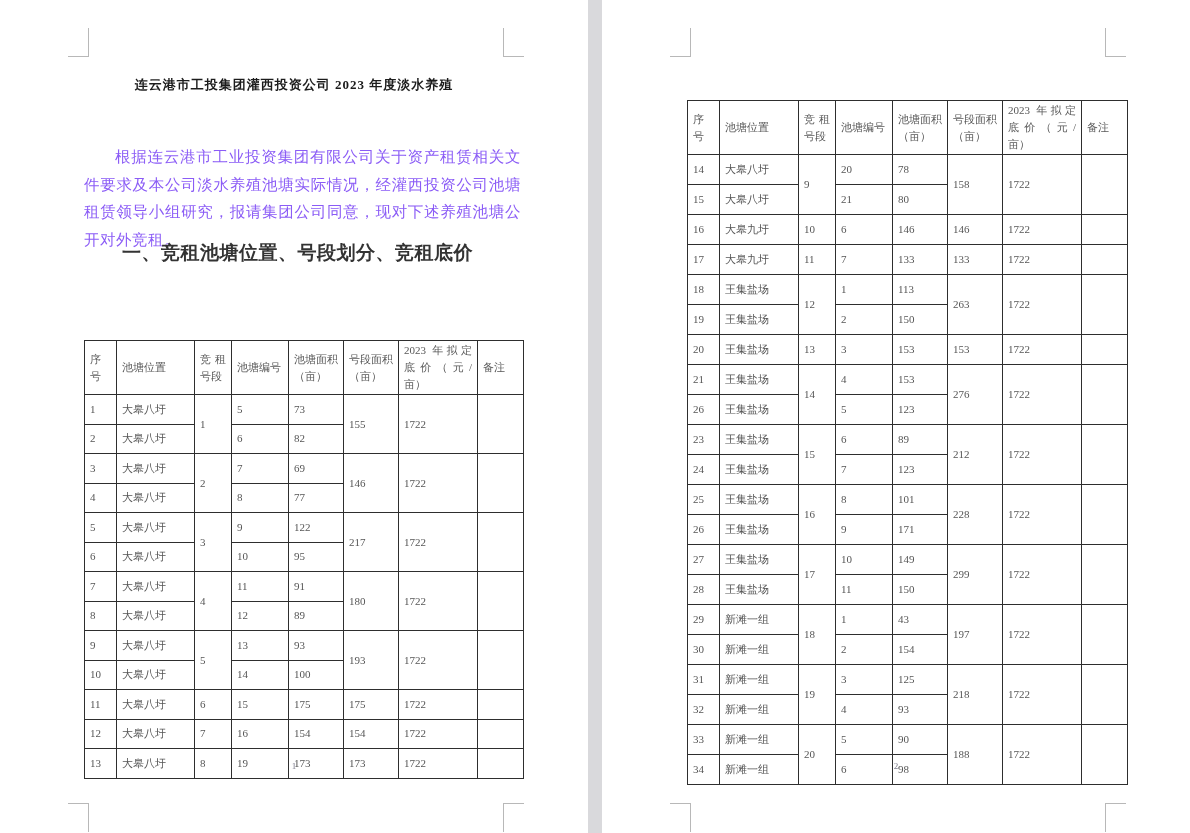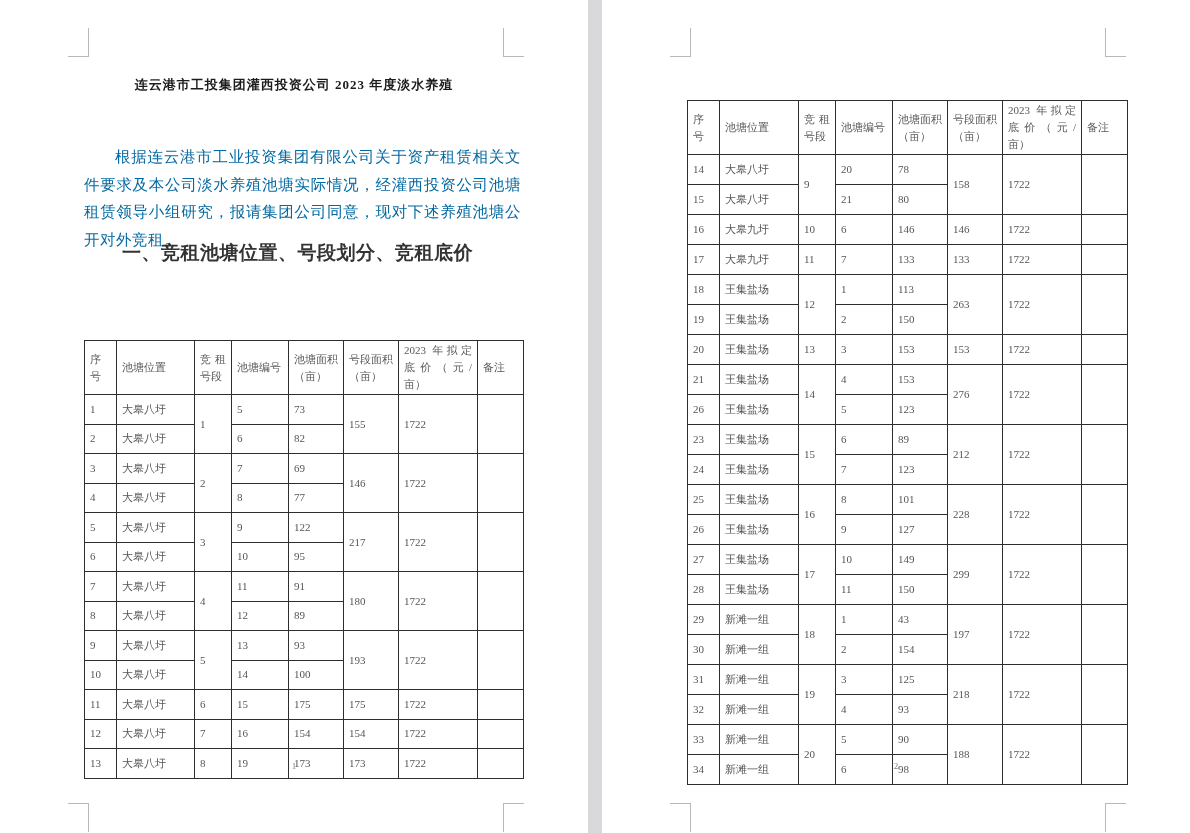--- a/index.html
+++ b/index.html
@@ -21,21 +21,21 @@
   .mark.tr{left:503px;top:28px;border-left:1px solid #b8b8b8;border-bottom:1px solid #b8b8b8;}
   .mark.bl{left:68px;top:803px;border-right:1px solid #b8b8b8;border-top:1px solid #b8b8b8;}
   .mark.br{left:503px;top:803px;border-left:1px solid #b8b8b8;border-top:1px solid #b8b8b8;}
 
   .doc-title{
     position:absolute;left:40px;right:40px;top:68px;text-align:center;
     font-size:13px;font-weight:bold;color:#1c1c1c;line-height:34px;letter-spacing:1px;
   }
   .doc-paragraph{
     position:absolute;left:84px;width:437px;top:143px;
-    font-size:15.5px;line-height:27.5px;color:#0369a1;
+    font-size:15.5px;line-height:27.5px;color:#8b5cf6;
     text-align:justify;text-indent:2em;letter-spacing:0.5px;
   }
   .section-heading{
     position:absolute;left:84px;width:437px;top:240px;
     font-size:19px;font-weight:bold;color:#333333;text-indent:2em;letter-spacing:0.5px;
   }
   .table-title{
     position:absolute;left:84px;width:437px;top:268px;text-align:center;
     font-size:15.5px;font-weight:bold;color:#2a2a2a;letter-spacing:0.5px;
   }
@@ -355,21 +355,21 @@
           <td>8</td>
           <td>101</td>
           <td rowspan="2">228</td>
           <td rowspan="2">1722</td>
           <td rowspan="2"></td>
         </tr>
         <tr>
           <td>26</td>
           <td>王集盐场</td>
           <td>9</td>
-          <td>127</td>
+          <td>171</td>
         </tr>
         <tr>
           <td>27</td>
           <td>王集盐场</td>
           <td rowspan="2">17</td>
           <td>10</td>
           <td>149</td>
           <td rowspan="2">299</td>
           <td rowspan="2">1722</td>
           <td rowspan="2"></td>

